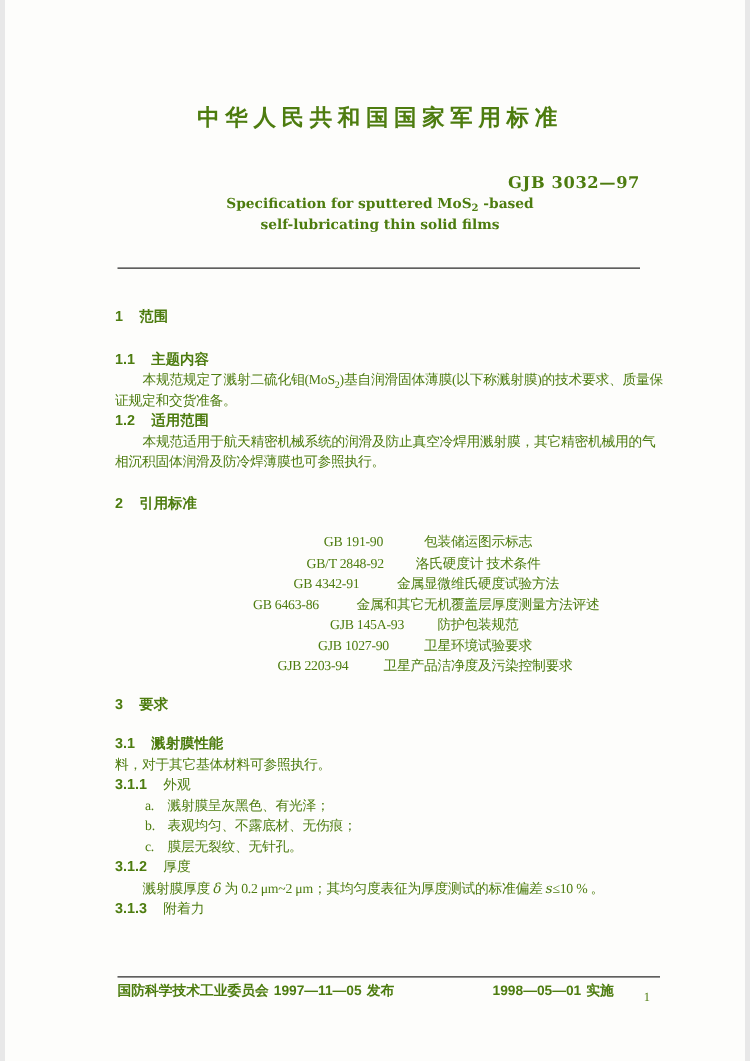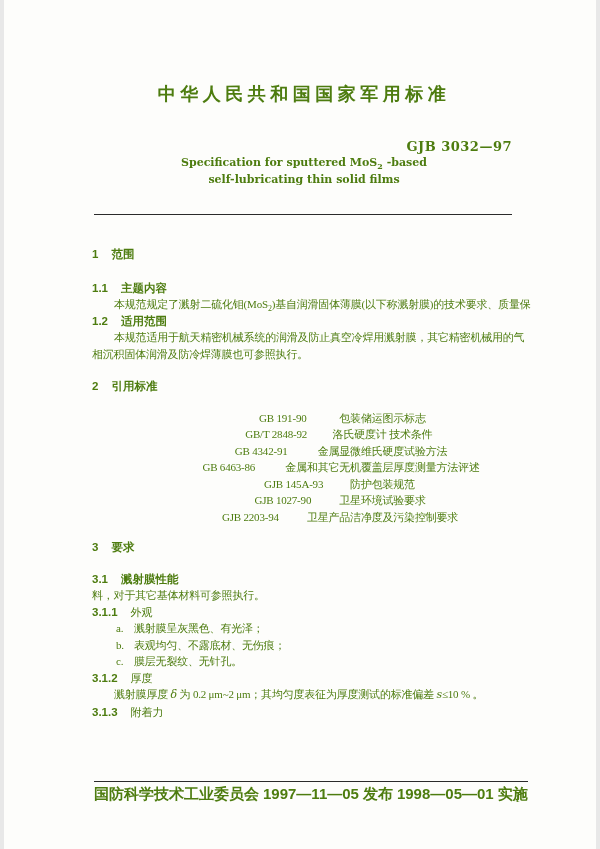--- a/index.html
+++ b/index.html
@@ -54,21 +54,21 @@
   .abc{padding-left:24px;white-space:nowrap;}
   .abc .mark{display:inline-block;width:18px;}
   .var{font-style:italic;font-family:"DejaVu Serif",serif;}
   sub{font-size:8px;line-height:0;}
   
   .rule-bottom{position:absolute;top:781px;left:90px;width:434px;height:1px;background:#2b2b2b;}
   .footer-row{
     position:absolute;top:785px;left:90px;width:434px;
     display:flex;justify-content:space-between;align-items:baseline;
     font-family:"Liberation Sans","DejaVu Sans",sans-serif;
-    font-weight:bold;font-size:15px;white-space:nowrap;
+    font-weight:bold;font-size:11px;white-space:nowrap;
   }
   .footer-right{margin-right:33px;}
   .footer-left span, .footer-right span{margin-right:4px;}
   .page-number{
     position:absolute;top:793px;left:511px;font-size:10px;
     font-family:"Liberation Serif",serif;
   }
 </style>
 </head>
 <body>
@@ -86,20 +86,21 @@
     <div class="h-sec" id="sec1-h">
       <span class="hnum">1</span><span>范围</span>
     </div>
 
     <div class="h-sec">
       <span class="hnum">1.1</span><span>主题内容</span>
     </div>
     <div class="line ind">
       <span>本规范规定了溅射二硫化钼(MoS</span><sub>2</sub><span>)基自润滑固体薄膜(以下称溅射膜)的技术要求、质量保</span>
     </div>
+    <div class="line">证规定和交货准备。</div>
 
     <div class="h-sec">
       <span class="hnum">1.2</span><span>适用范围</span>
     </div>
     <div class="line ind">本规范适用于航天精密机械系统的润滑及防止真空冷焊用溅射膜，其它精密机械用的气</div>
     <div class="line">相沉积固体润滑及防冷焊薄膜也可参照执行。</div>
 
     <div class="h-sec" id="sec2-h">
       <span class="hnum">2</span><span>引用标准</span>
     </div>

